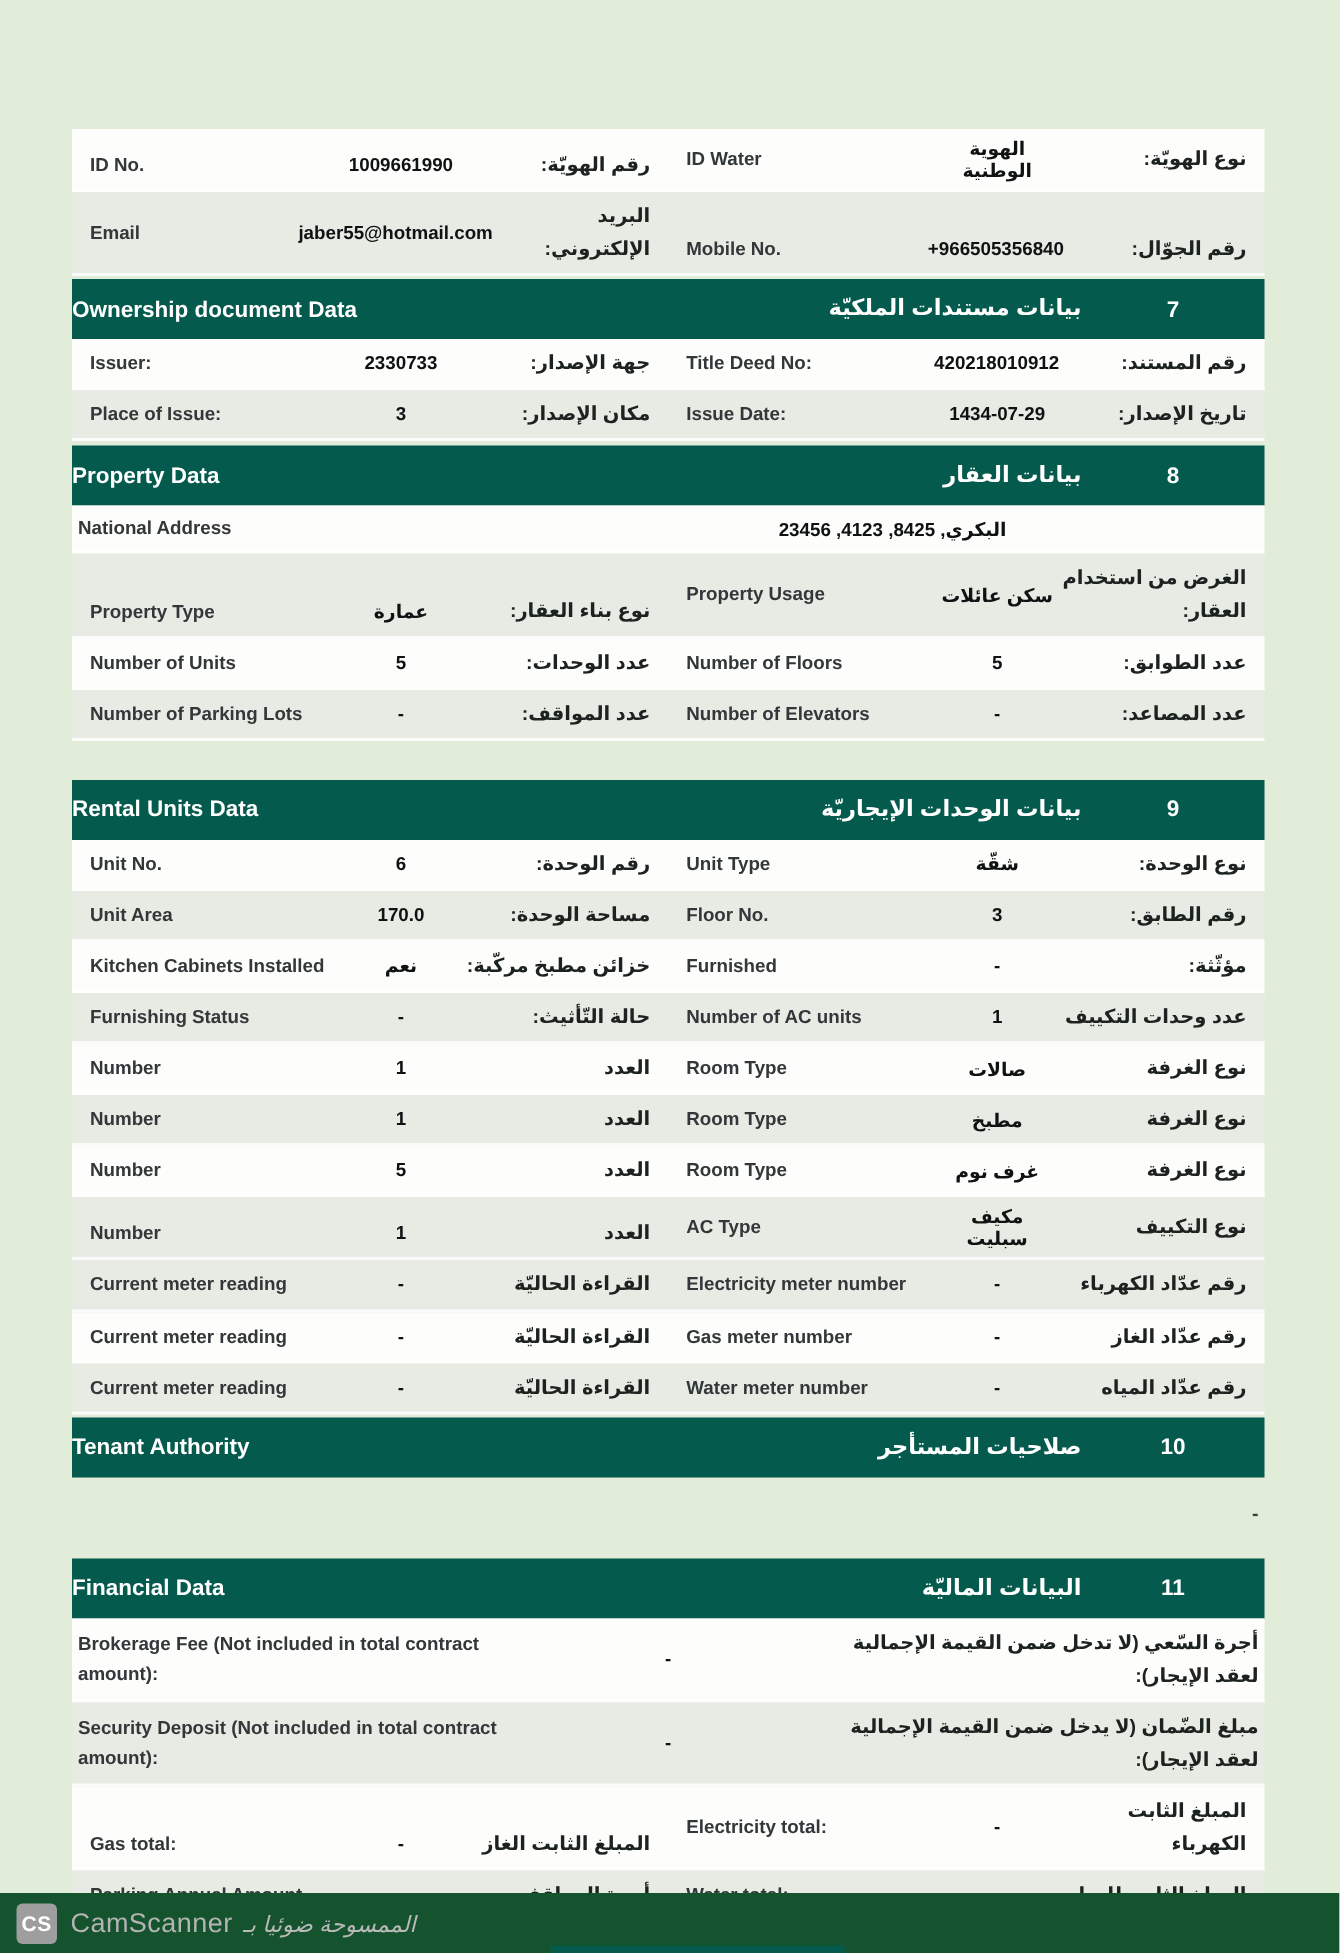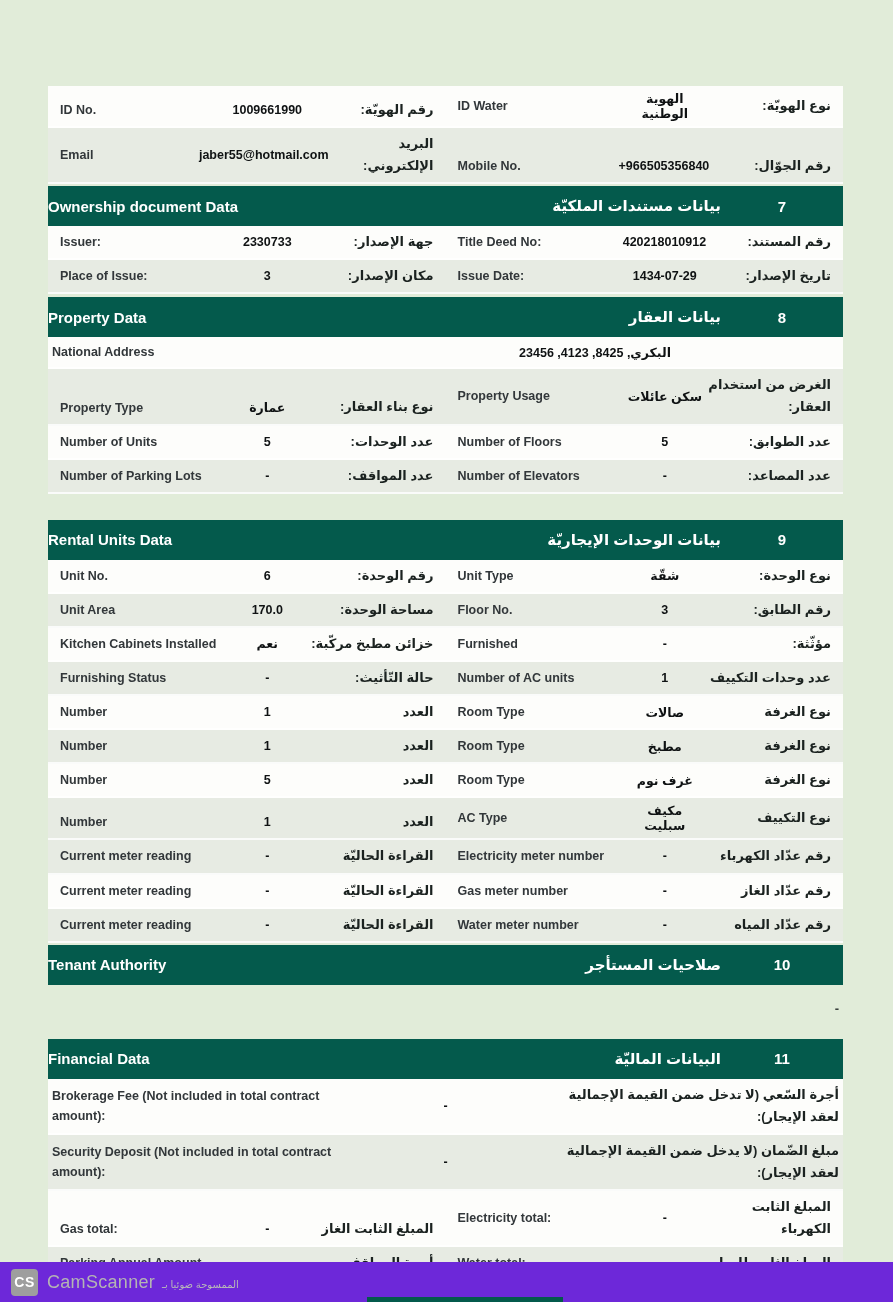--- a/index.html
+++ b/index.html
@@ -28,24 +28,24 @@
   .fullfield{flex:1 1 100%;display:flex;align-items:center;padding:5px 4px;box-sizing:border-box;}
   .f-en{flex:0 0 38%;font-size:12.5px;font-weight:600;color:#32373a;line-height:1.6;}
   .f-val{flex:1 1 auto;text-align:center;font-size:12.5px;font-weight:700;color:#0f1213;}
   .f-ar{flex:0 0 38%;text-align:right;direction:rtl;font-size:13px;font-weight:700;color:#1b2220;line-height:1.7;}
   
   .note{min-height:52px;text-align:right;padding:16px 4px 0 0;box-sizing:border-box;font-weight:700;font-size:13px;color:#3a403d;}
   .spacer-white{height:8px;background:#fdfdfb;}
   
   .page-number{margin-top:24px;text-align:center;font-size:14px;letter-spacing:3px;color:#6b706a;font-weight:600;}
   
-  .cam-bar{position:absolute;left:0;bottom:0;width:100%;height:40px;background:#6d28d9;display:flex;align-items:center;gap:9px;padding-left:11px;box-sizing:border-box;z-index:1;}
+  .cam-bar{position:absolute;left:0;bottom:0;width:100%;height:40px;background:#14532d;display:flex;align-items:center;gap:9px;padding-left:11px;box-sizing:border-box;z-index:1;}
   .cs-logo{width:27px;height:27px;background:#9e9e9e;border-radius:4px;color:#fff;font-weight:700;font-size:14px;display:flex;align-items:center;justify-content:center;letter-spacing:.5px;flex:0 0 auto;}
   .cam-text{direction:rtl;display:flex;align-items:baseline;gap:7px;color:#b9b9b9;}
-  .cam-ar{font-size:10px;}
+  .cam-ar{font-size:15px;font-style:italic;}
   .cam-brand{font-size:18px;color:#b4b4b4;letter-spacing:.3px;}
   .next-page-peek{position:absolute;bottom:0;left:367px;width:196px;height:5px;background:#045a4c;z-index:2;}
 </style>
 </head>
 <body>
 
 <div class="doc" id="doc">
     <div class="block">
       <div class="row white">
         <div class="half">

